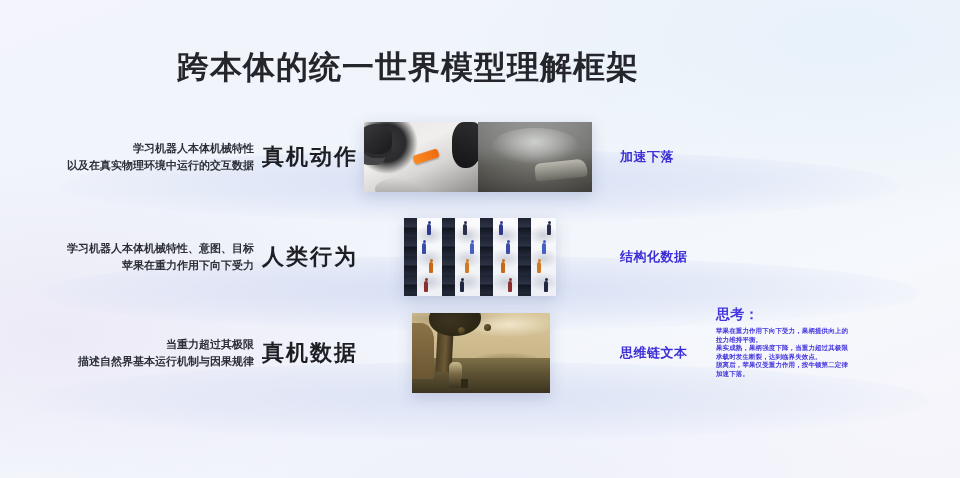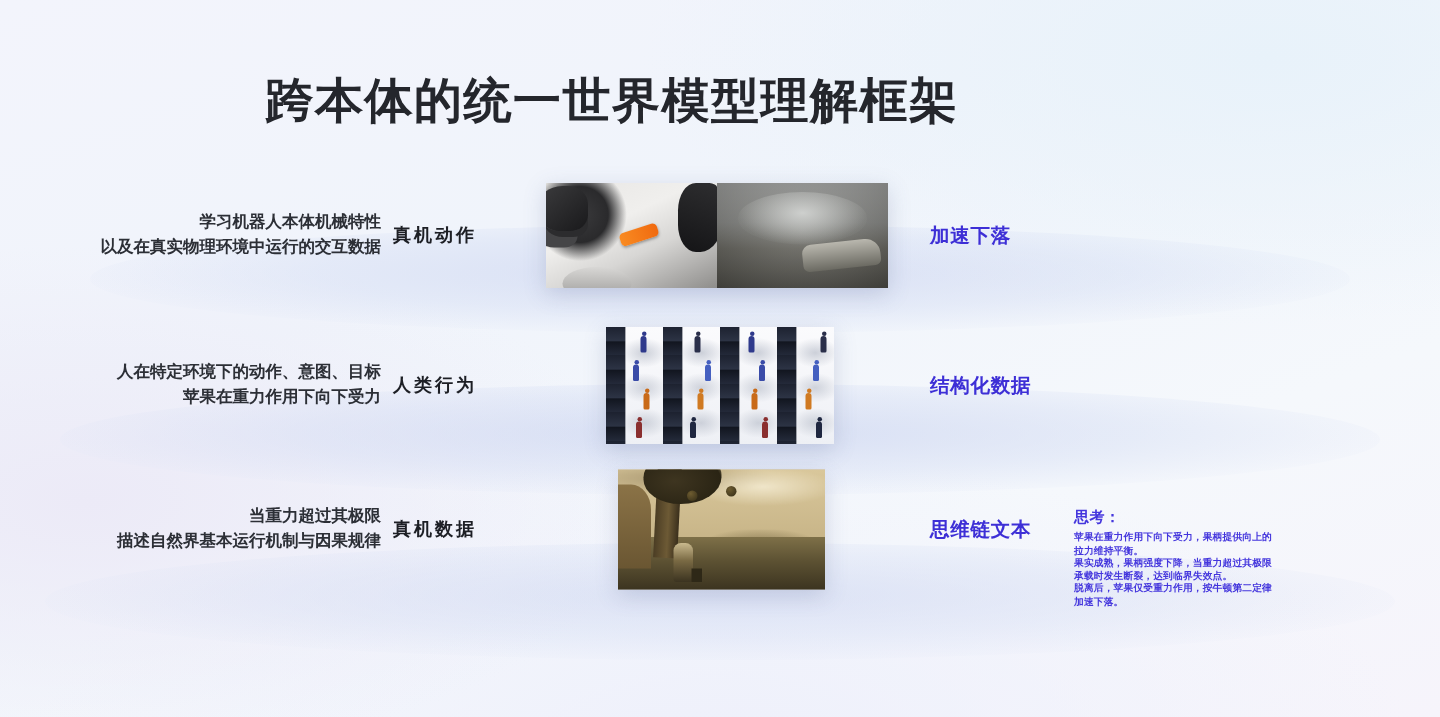--- a/index.html
+++ b/index.html
@@ -86,21 +86,21 @@
     color: #2c2f36;
     font-weight: 600;
   }
   .desc .line { white-space: nowrap; }
 
   .cat {
     position: absolute;
     left: 262px;
     top: 50%;
     transform: translateY(-50%);
-    font-size: 12px;
+    font-size: 22px;
     font-weight: 700;
     letter-spacing: 2px;
     color: #1d1f25;
     white-space: nowrap;
     font-family: Liberation Serif, serif;
   }
 
   .media {
     position: absolute;
     top: 50%;
@@ -313,25 +313,24 @@
 
   
   .note {
     position: absolute;
     left: 716px;
     top: 306px;
     width: 180px;
     color: #4436dd;
   }
   .note-title {
-    font-size: 10px;
+    font-size: 14px;
     font-weight: 700;
     margin-bottom: 3px;
     letter-spacing: 0.3px;
-    margin-top: 32px;
   }
   .note-body {
     font-size: 6.5px;
     line-height: 8.6px;
     font-weight: 600;
     letter-spacing: 0.1px;
   }
 </style>
 </head>
 <body>
@@ -357,21 +356,21 @@
         <div class="m1-wrist"></div>
       </div>
       <div class="m1-right"></div>
     </div>
 
     <div class="tag">加速下落</div>
   </div>
 
   <div class="row row-2">
     <div class="desc">
-      <div class="line">人在特定环境下的动作、意图、目标</div>
+      <div class="line">学习机器人本体机械特性、意图、目标</div>
       <div class="line">苹果在重力作用下向下受力</div>
     </div>
     <div class="cat">人类行为</div>
 
     <div class="media media-2" id="motion-grid">
         <div class="m2-col m2-dark"></div>
         <div class="m2-col m2-light">
           <span class="fig" style="background: rgb(47, 58, 140); left: 10px; top: 6px;"></span>
           <span class="fig" style="background: rgb(58, 75, 168); left: 5px; top: 25px;"></span>
           <span class="fig" style="background: rgb(201, 106, 24); left: 12px; top: 44px;"></span>

